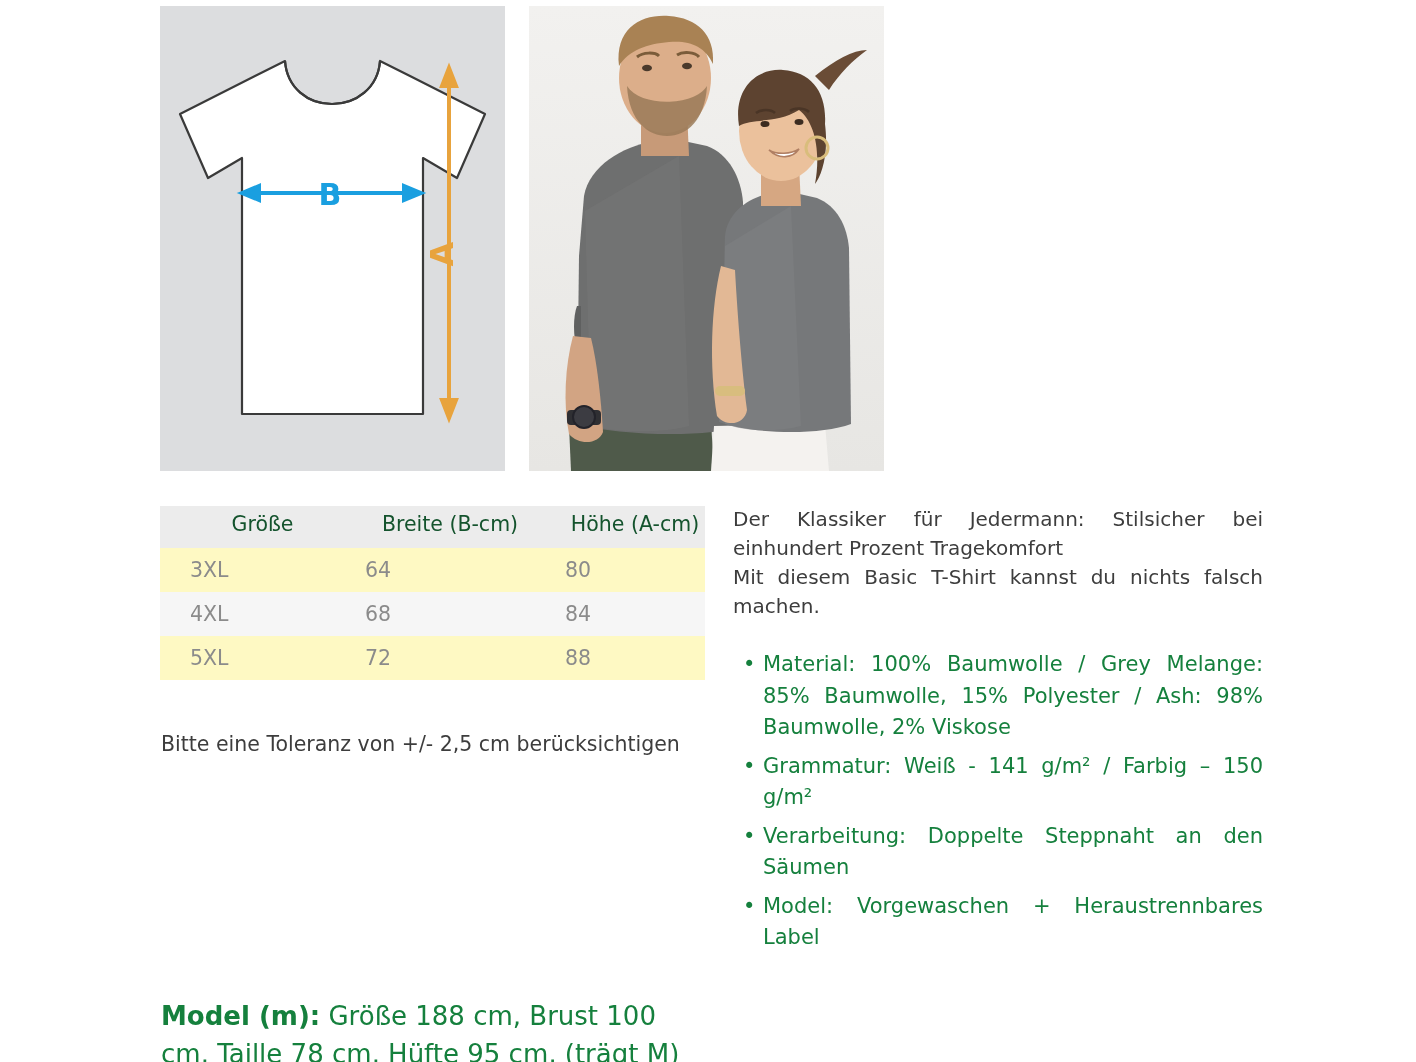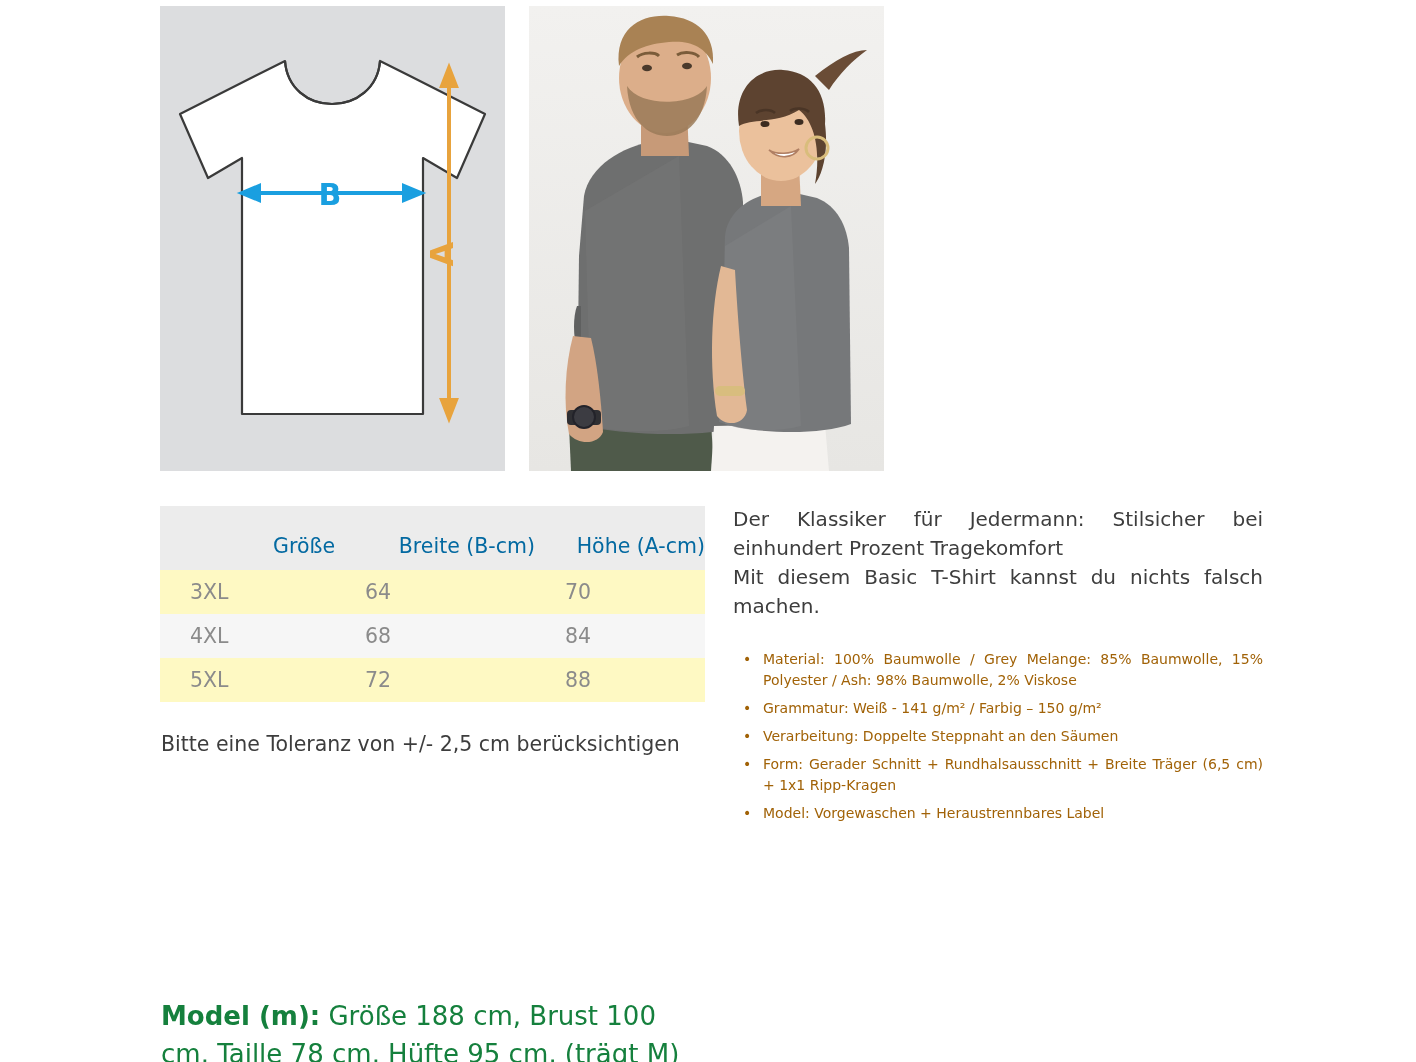--- a/index.html
+++ b/index.html
@@ -47,25 +47,25 @@
   
   .size-table {
     position: absolute;
     left: 160px;
     top: 506px;
     width: 545px;
     border-collapse: collapse;
     font-size: 20.5px;
   }
   .size-table th {
-    text-align: right;
+    text-align: center;
     font-weight: normal;
-    color: #0369a1;
+    color: #14532d;
     background: #ececec;
-    padding: 28px 0 12px 30px;
+    padding: 6px 0 12px 30px;
   }
   .size-table td {
     color: #8b8b8b;
     padding: 10px 0 10px 30px;
   }
   .size-table tr.row-odd td { background: #fef9c3; }
   .size-table tr.row-even td { background: #f6f6f6; }
   .size-table col.c1 { width: 175px; }
   .size-table col.c2 { width: 200px; }
   .size-table col.c3 { width: 170px; }
@@ -103,22 +103,22 @@
     line-height: 1.45;
     text-align: justify;
     margin: 0;
   }
   .intro-text .line2 { display: block; }
 
   .feature-list {
     margin: 28px 0 0 0;
     padding: 0;
     list-style: none;
-    font-size: 14px;
-    color: #a16207;
+    font-size: 21px;
+    color: #15803d;
   }
   .feature-list li {
     position: relative;
     padding-left: 30px;
     margin-bottom: 7px;
     line-height: 1.5;
     text-align: justify;
   }
   .feature-list li::before {
     content: "•";
@@ -233,21 +233,21 @@
     <tr>
       <th>Größe</th>
       <th>Breite (B-cm)</th>
       <th>Höhe (A-cm)</th>
     </tr>
   </thead>
   <tbody>
     <tr class="row-odd">
       <td>3XL</td>
       <td>64</td>
-      <td>70</td>
+      <td>80</td>
     </tr>
     <tr class="row-even">
       <td>4XL</td>
       <td>68</td>
       <td>84</td>
     </tr>
     <tr class="row-odd">
       <td>5XL</td>
       <td>72</td>
       <td>88</td>
@@ -264,16 +264,15 @@
 <div class="right-col">
   <p class="intro-text">
     <span>Der Klassiker für Jedermann: Stilsicher bei einhundert Prozent Tragekomfort</span>
     <span class="line2">Mit diesem Basic T-Shirt kannst du nichts falsch machen.</span>
   </p>
 
   <ul class="feature-list">
     <li> Material: 100% Baumwolle / Grey Melange: 85% Baumwolle, 15% Polyester / Ash: 98% Baumwolle, 2% Viskose</li>
     <li> Grammatur: Weiß - 141 g/m² / Farbig – 150 g/m²</li>
     <li> Verarbeitung: Doppelte Steppnaht an den Säumen</li>
-    <li>Form: Gerader Schnitt + Rundhalsausschnitt + Breite Träger (6,5 cm) + 1x1 Ripp-Kragen</li>
     <li>Model: Vorgewaschen + Heraustrennbares Label</li>
   </ul>
 </div>
 
 </body></html>

